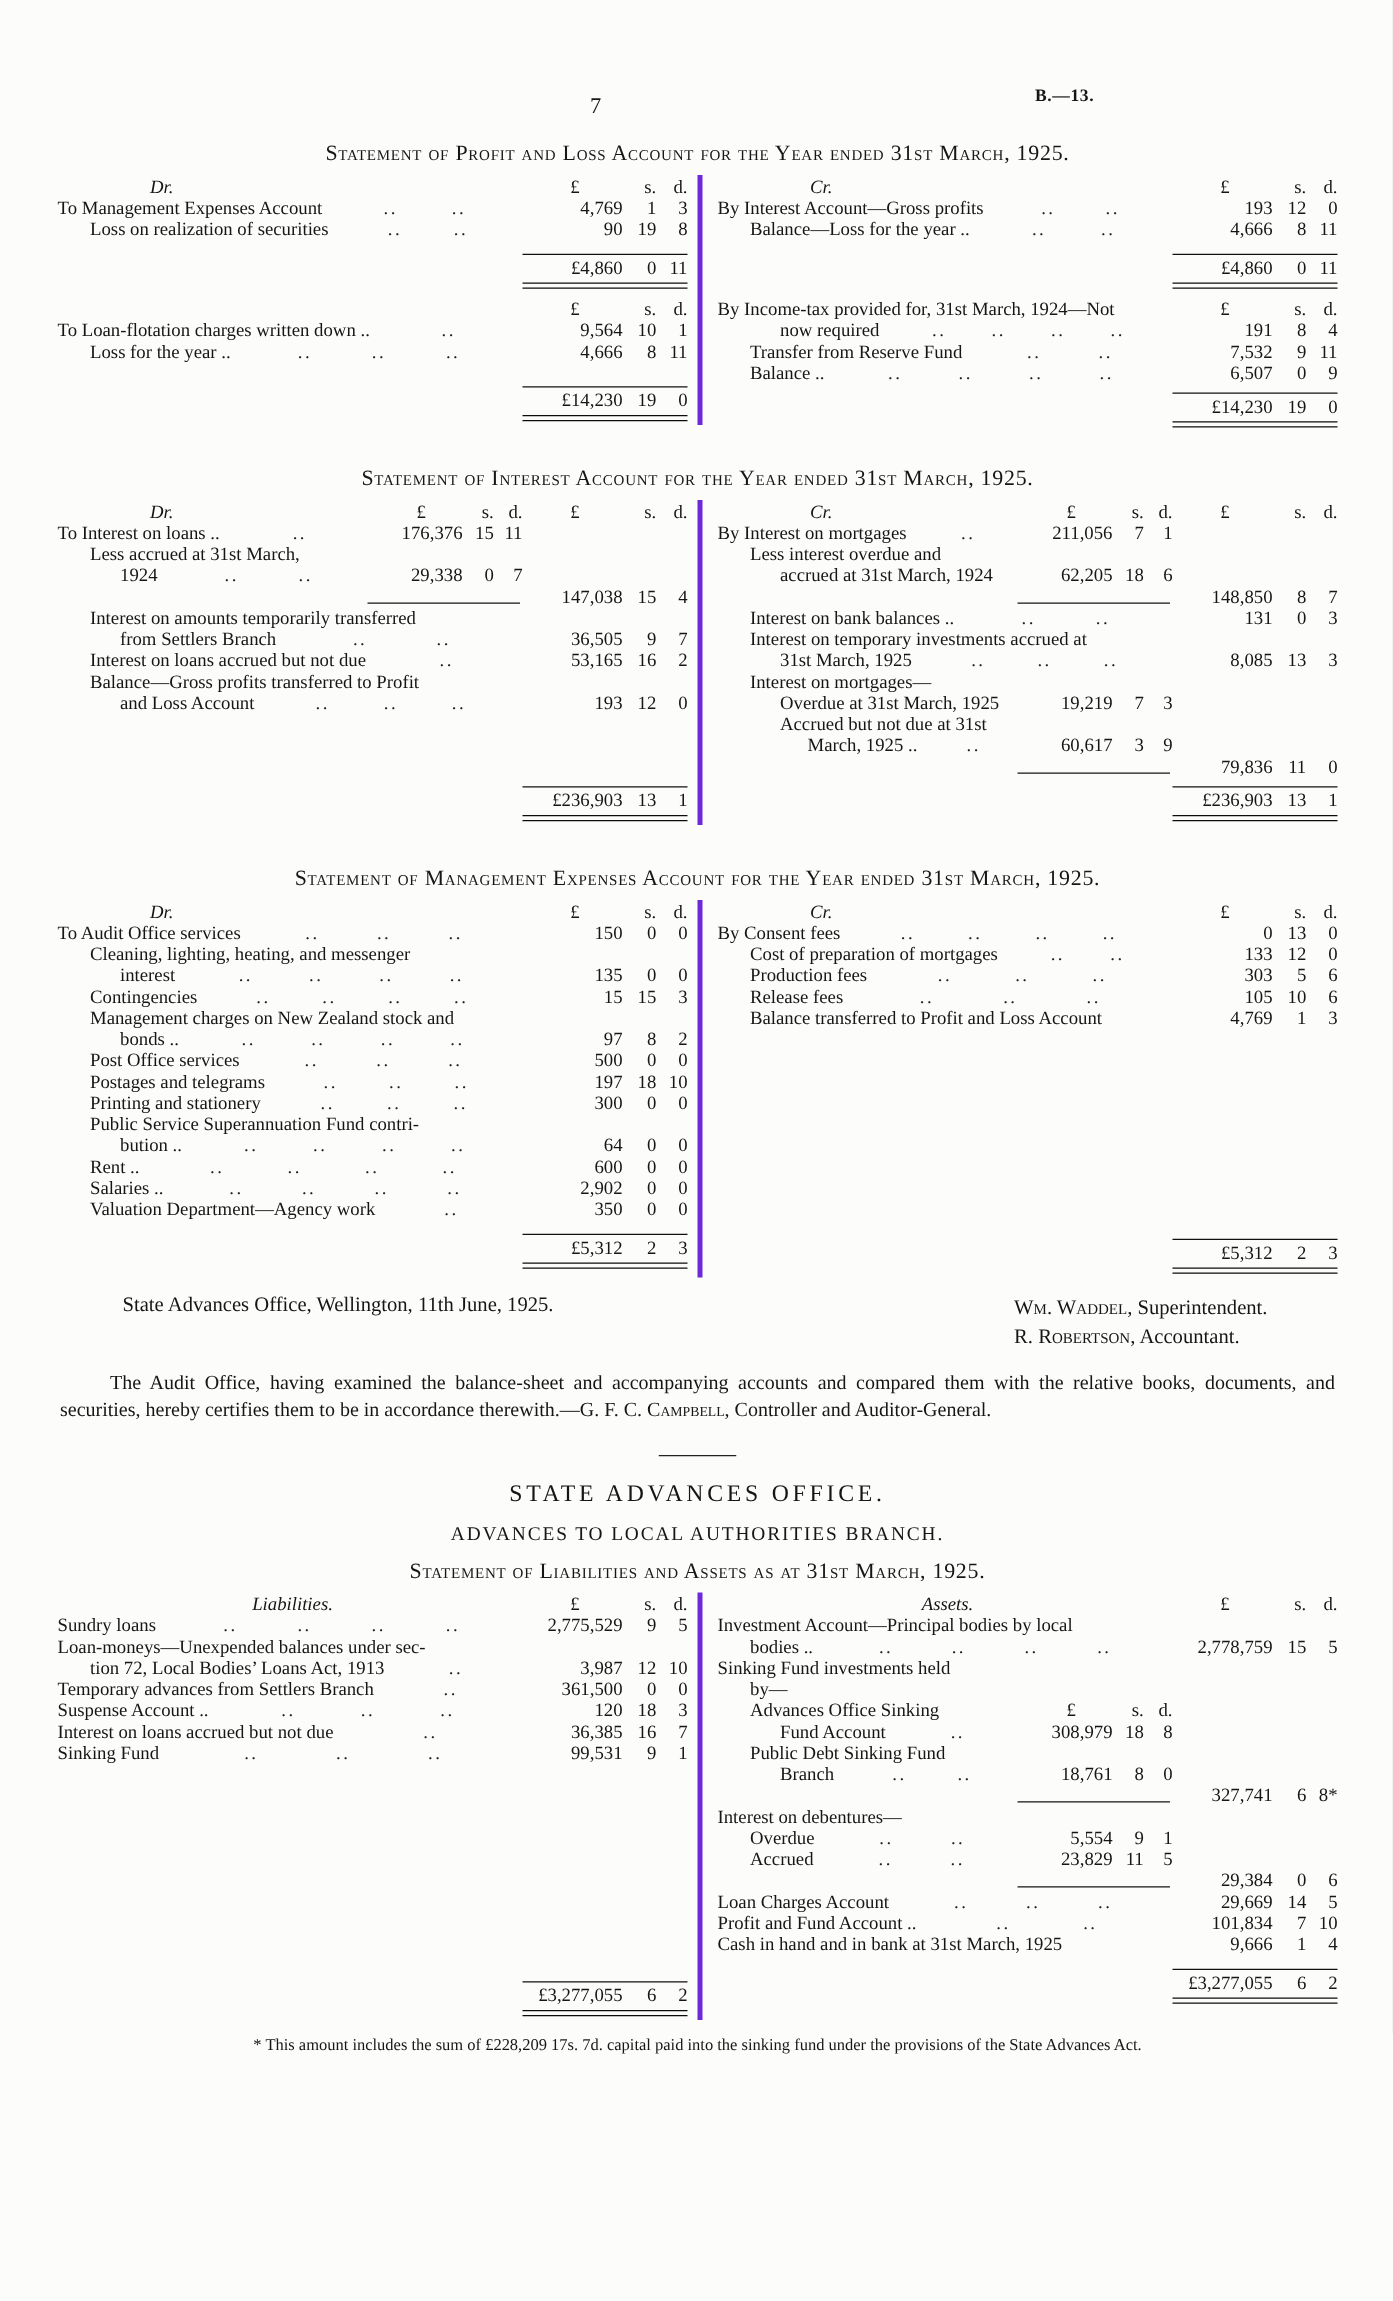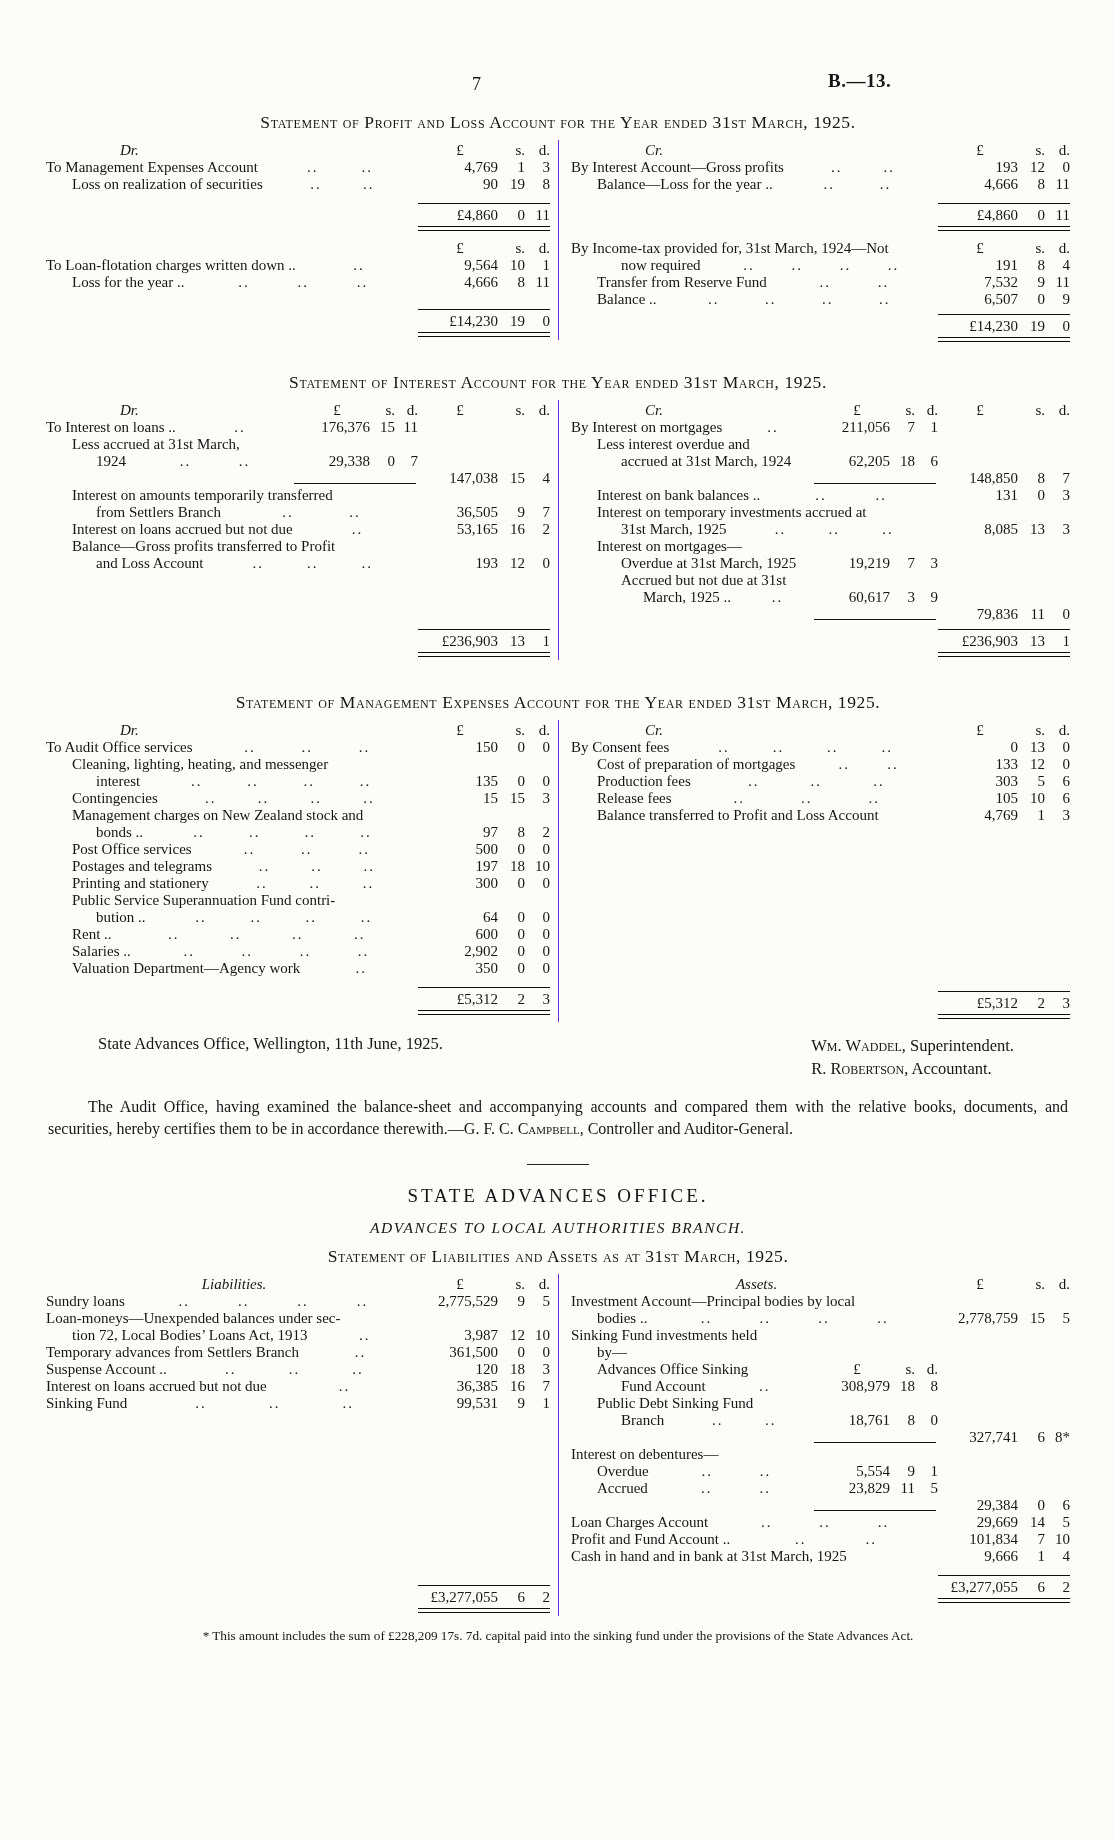--- a/index.html
+++ b/index.html
@@ -3,31 +3,31 @@
 <meta charset="utf-8">
 <style>
   html,body{margin:0;padding:0;background:#e9e9e6;}
   .page{
     width:1114px;height:1841px;margin:0 auto;position:relative;box-sizing:border-box;
     background:#fcfcfa;color:#161616;
     font-family:"Liberation Serif","DejaVu Serif",serif;
     padding:112px 44px 0 46px;overflow:hidden;
   }
   .pageno{position:absolute;top:74px;left:472px;font-size:18px;}
-  .docref{position:absolute;top:70px;left:828px;font-size:19px;font-weight:bold;letter-spacing:.5px;}
+  .docref{position:absolute;top:70px;left:828px;font-size:14px;font-weight:bold;letter-spacing:.5px;}
   .sec-title{font-variant:small-caps;letter-spacing:.6px;text-align:center;font-weight:400;font-size:17.5px;margin:0 0 7px 0;}
   section{display:block;}
   #s2,#s3{margin-top:32px;}
   .acct{display:flex;align-items:stretch;justify-content:flex-end;}
   #s1 .acct{height:200px;}
   #s2 .acct{height:260px;}
   #s3 .acct{height:302px;}
   #s4 .acct{height:342px;}
   .half{width:50%;box-sizing:border-box;display:flex;flex-direction:column;padding:2px 8px 0 0;}
-  .half.rightc{border-left:1px solid #6d28d9;padding:2px 0 0 12px;}
+  .half.rightc{border-left:4px solid #6d28d9;padding:2px 0 0 12px;}
   .row{display:flex;align-items:baseline;line-height:17px;font-size:15px;flex-shrink:0;}
   .lab{white-space:nowrap;}
   .ind1 .lab{padding-left:26px;}
   .ind2 .lab{padding-left:50px;}
   .ind3 .lab{padding-left:72px;}
   .dots{flex:1 1 auto;display:flex;justify-content:space-evenly;overflow:hidden;color:#222;margin:0 6px;}
   .dots span{letter-spacing:2px;}
   .m{display:flex;align-items:baseline;flex-shrink:0;}
   .m span{display:block;}
   .m .p{min-width:76px;text-align:right;}
@@ -50,21 +50,21 @@
   .t-ir .m-in::after{content:"";position:absolute;left:-10px;right:2px;top:55%;border-top:1.3px solid #141414;}
   .sp{flex-shrink:0;}
   .sig-row{display:flex;margin:12px 56px 0 52px;font-size:16.5px;}
   .office{}
   .sig-block{margin-left:auto;}
   .sig-line{line-height:23px;}
   .sc{font-variant:small-caps;}
   .audit{margin:16px 2px 0 2px;text-align:justify;text-indent:40px;line-height:22px;font-size:16px;}
   .mini-hr{width:62px;border:none;border-top:1.3px solid #222;margin:24px auto 20px auto;}
   .big1{font-size:19px;font-weight:400;letter-spacing:3px;text-align:center;margin:0 0 12px 0;}
-  .big2{font-size:15.5px;font-weight:400;letter-spacing:1.5px;text-align:center;margin:0 0 9px 0;font-style:italic;}
+  .big2{font-size:15.5px;font-weight:400;letter-spacing:1.5px;text-align:center;margin:0 0 9px 0;}
   .footnote{font-size:13.2px;text-align:center;margin:12px 0 0 0;}
 </style>
 </head>
 <body>
 
 <div class="page">
   <span class="pageno">7</span>
   <span class="docref">B.—13.</span>
 
   <section id="s1">

